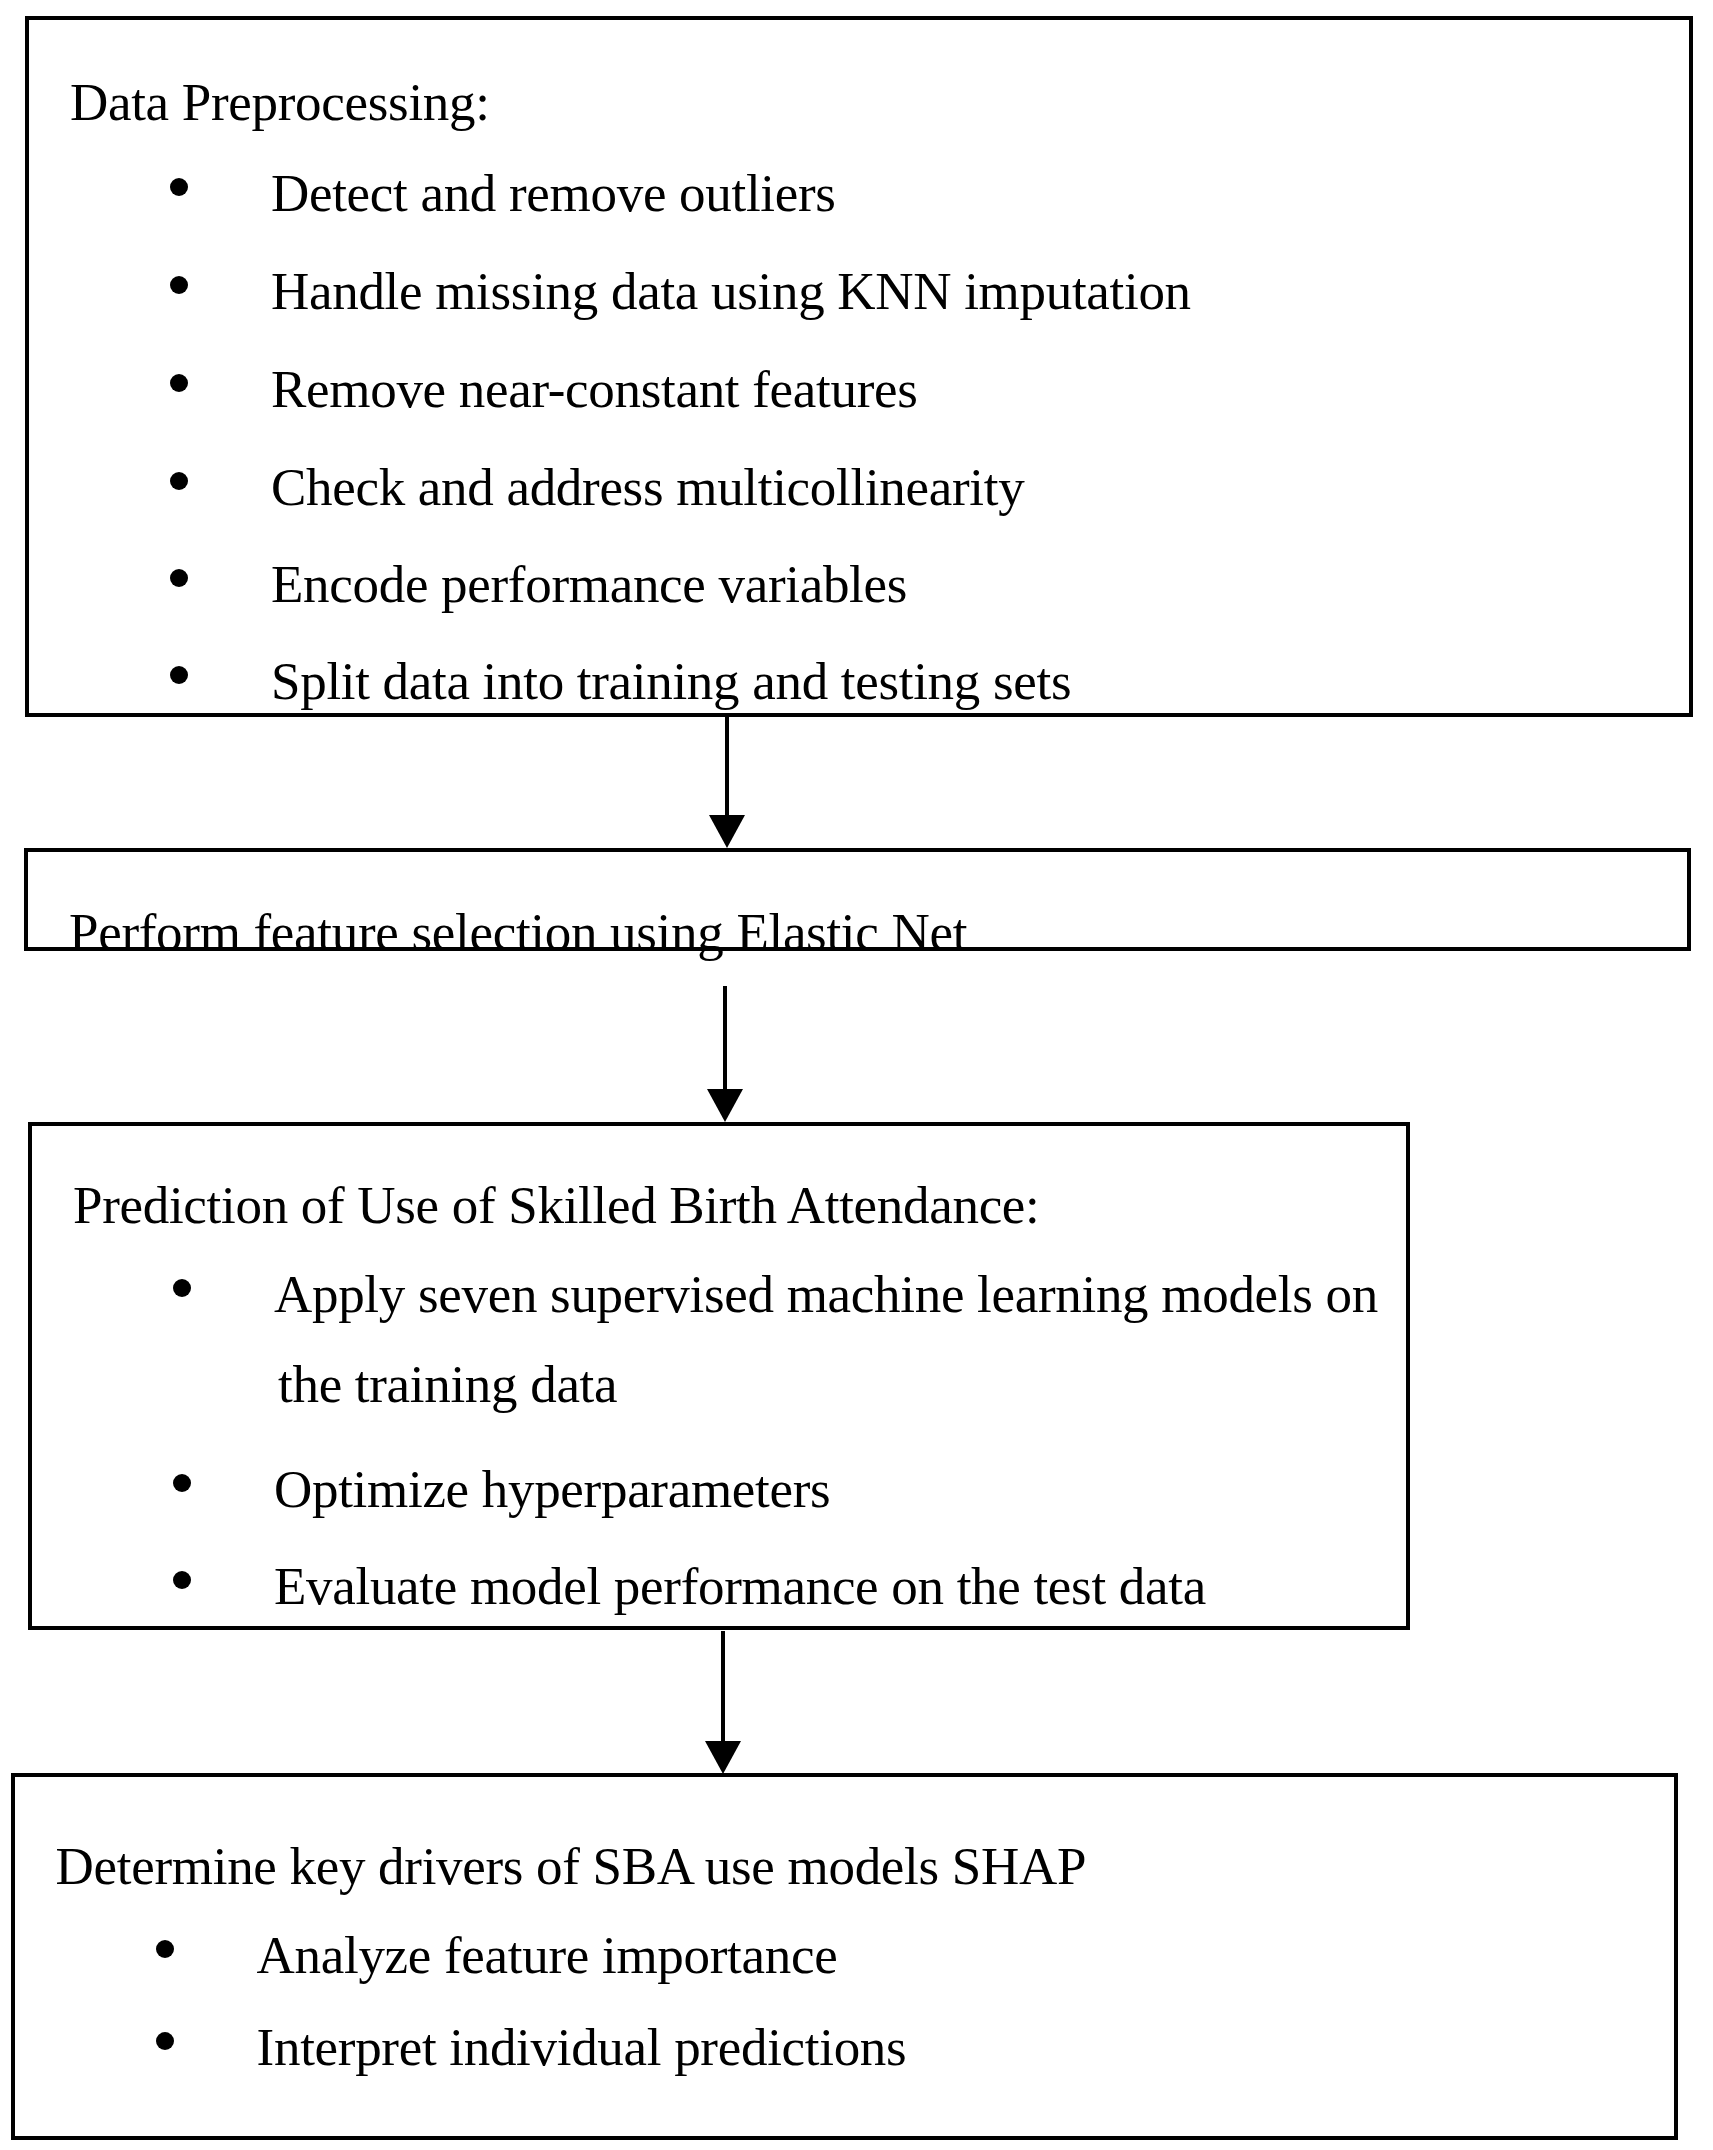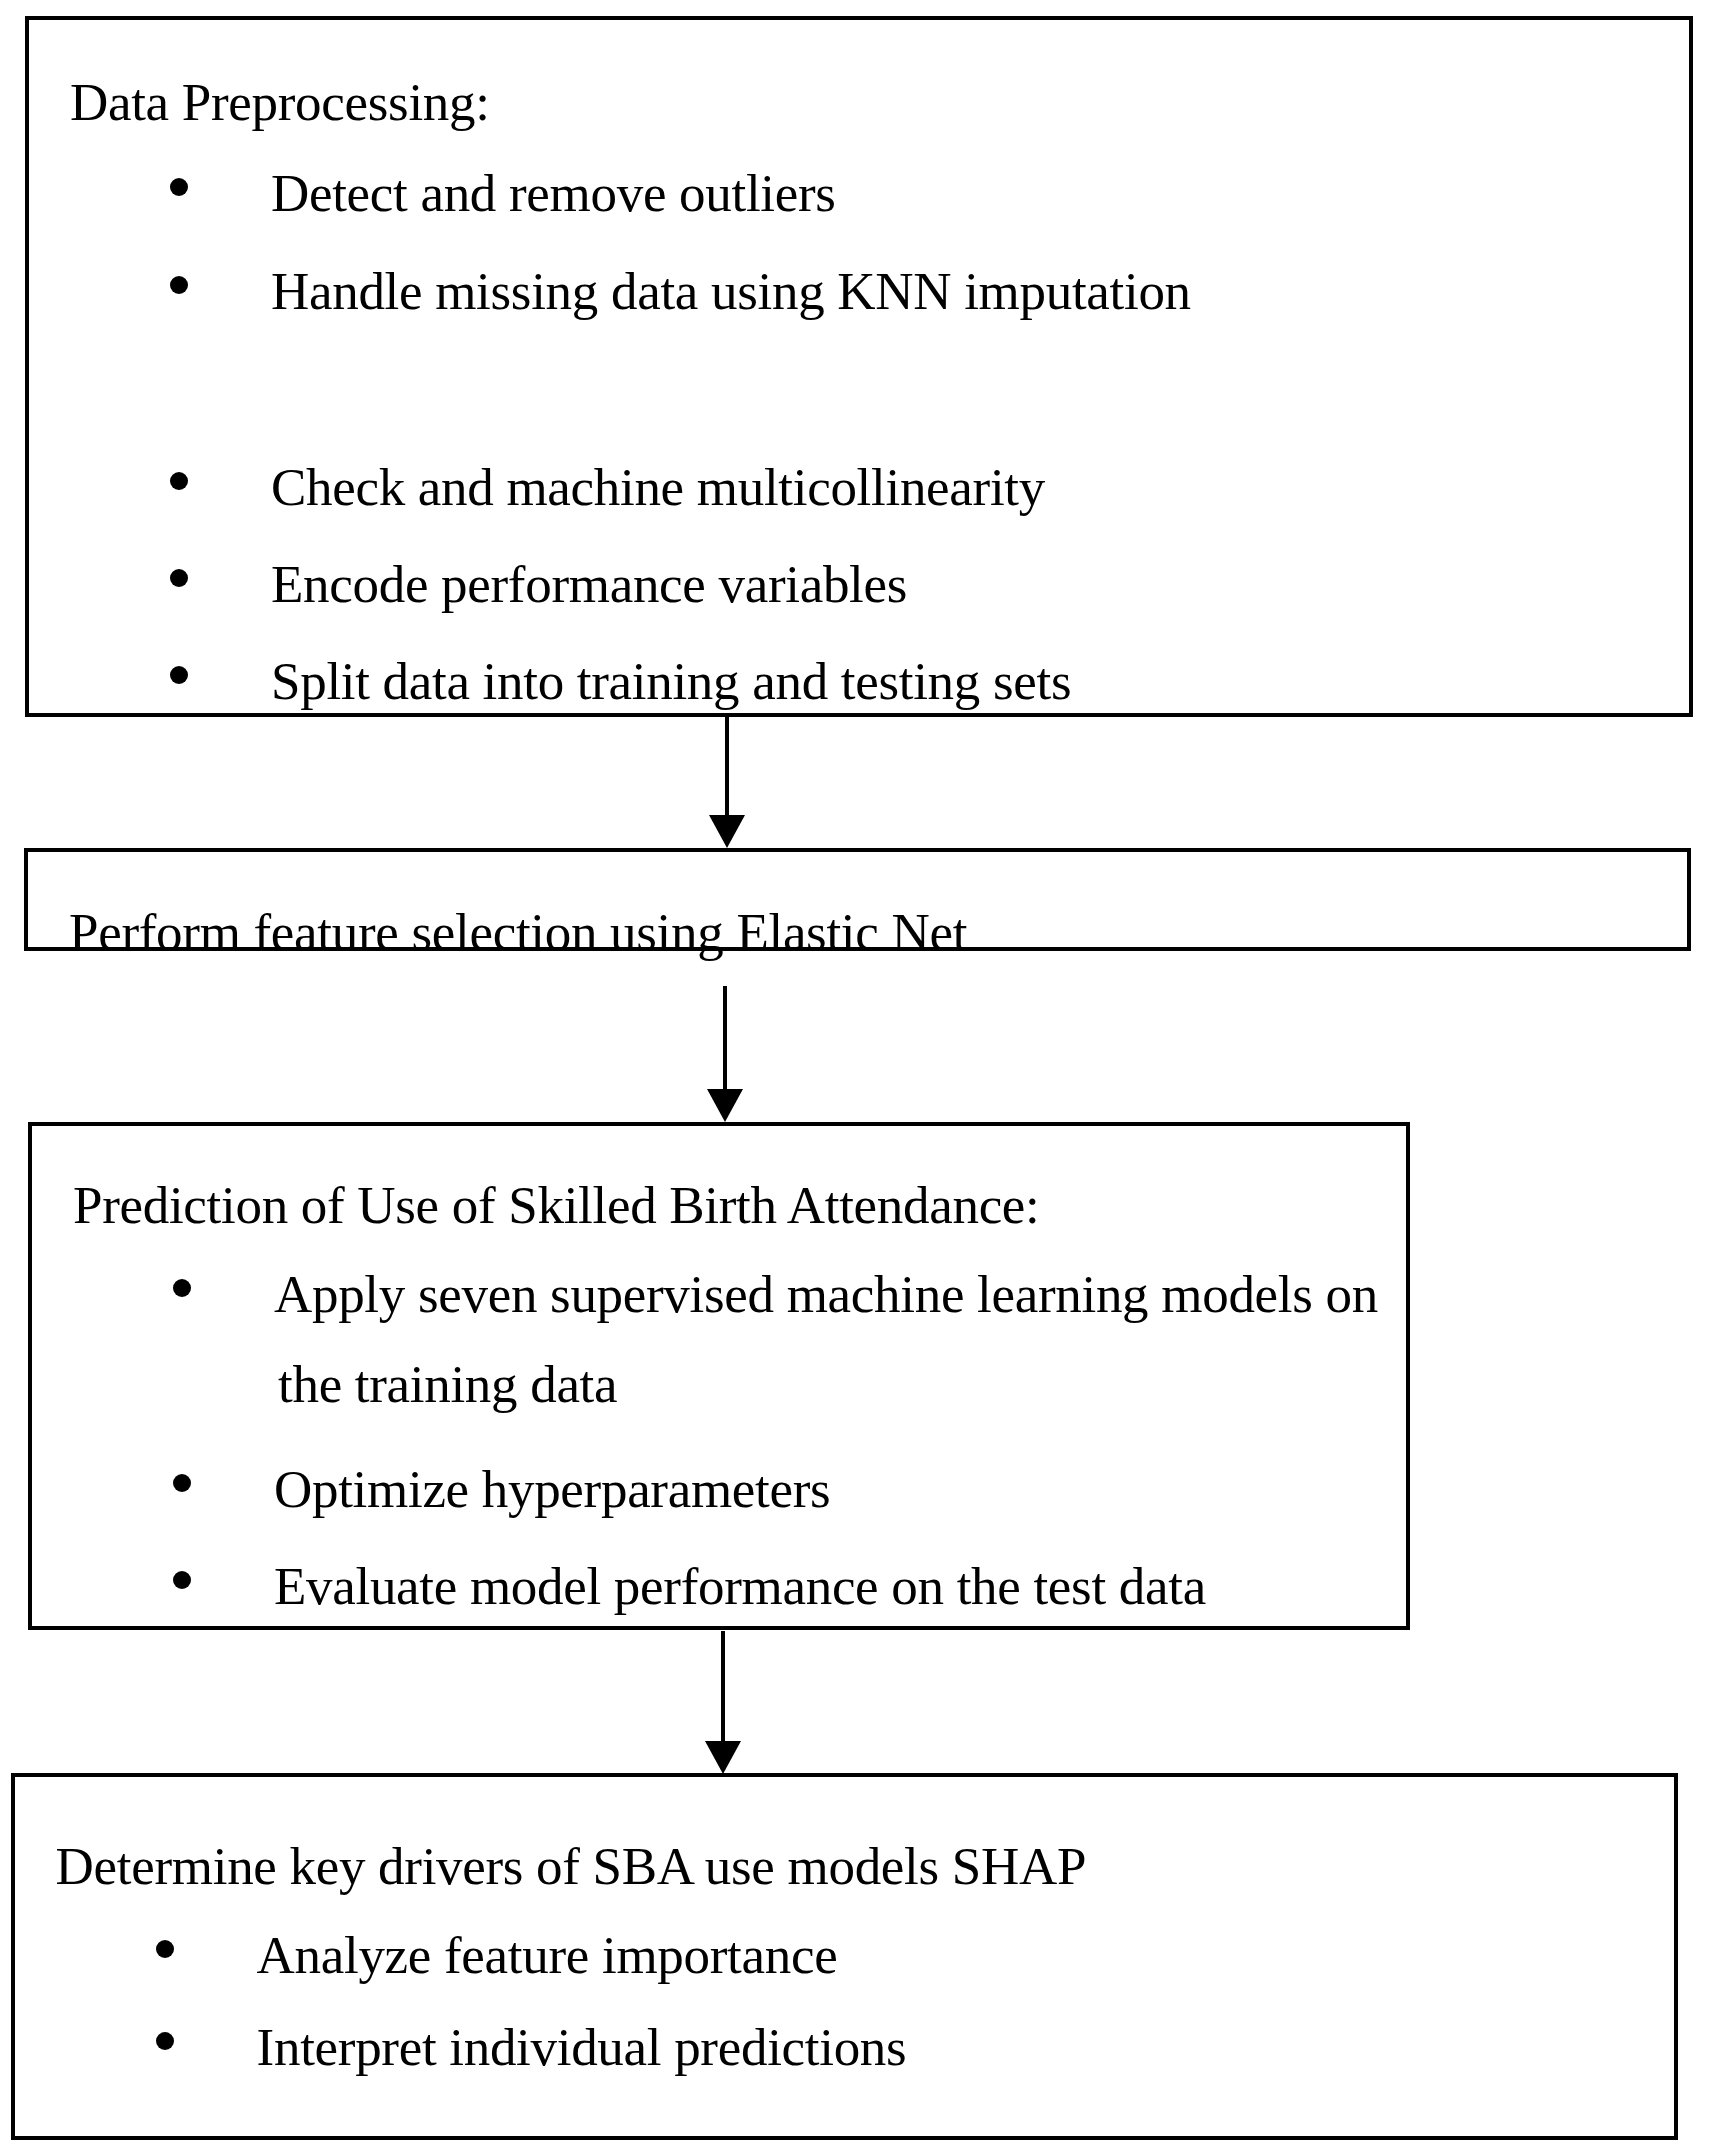--- a/index.html
+++ b/index.html
@@ -82,23 +82,27 @@
       <span class="txt title-txt">Data Preprocessing:</span>
     </div>
     <div class="row" style="top:130px">
       <span class="dot"></span>
       <span class="txt bullet-txt">Detect and remove outliers</span>
     </div>
     <div class="row" style="top:228px">
       <span class="dot"></span>
       <span class="txt bullet-txt">Handle missing data using KNN imputation</span>
     </div>
+    <div class="row" style="top:326px">
+      <span class="dot"></span>
+      <span class="txt bullet-txt">Remove near-constant features</span>
+    </div>
     <div class="row" style="top:424px">
       <span class="dot"></span>
-      <span class="txt bullet-txt">Check and machine multicollinearity</span>
+      <span class="txt bullet-txt">Check and address multicollinearity</span>
     </div>
     <div class="row" style="top:521px">
       <span class="dot"></span>
       <span class="txt bullet-txt">Encode performance variables</span>
     </div>
     <div class="row" style="top:618px">
       <span class="dot"></span>
       <span class="txt bullet-txt">Split data into training and testing sets</span>
     </div>
   </div>

